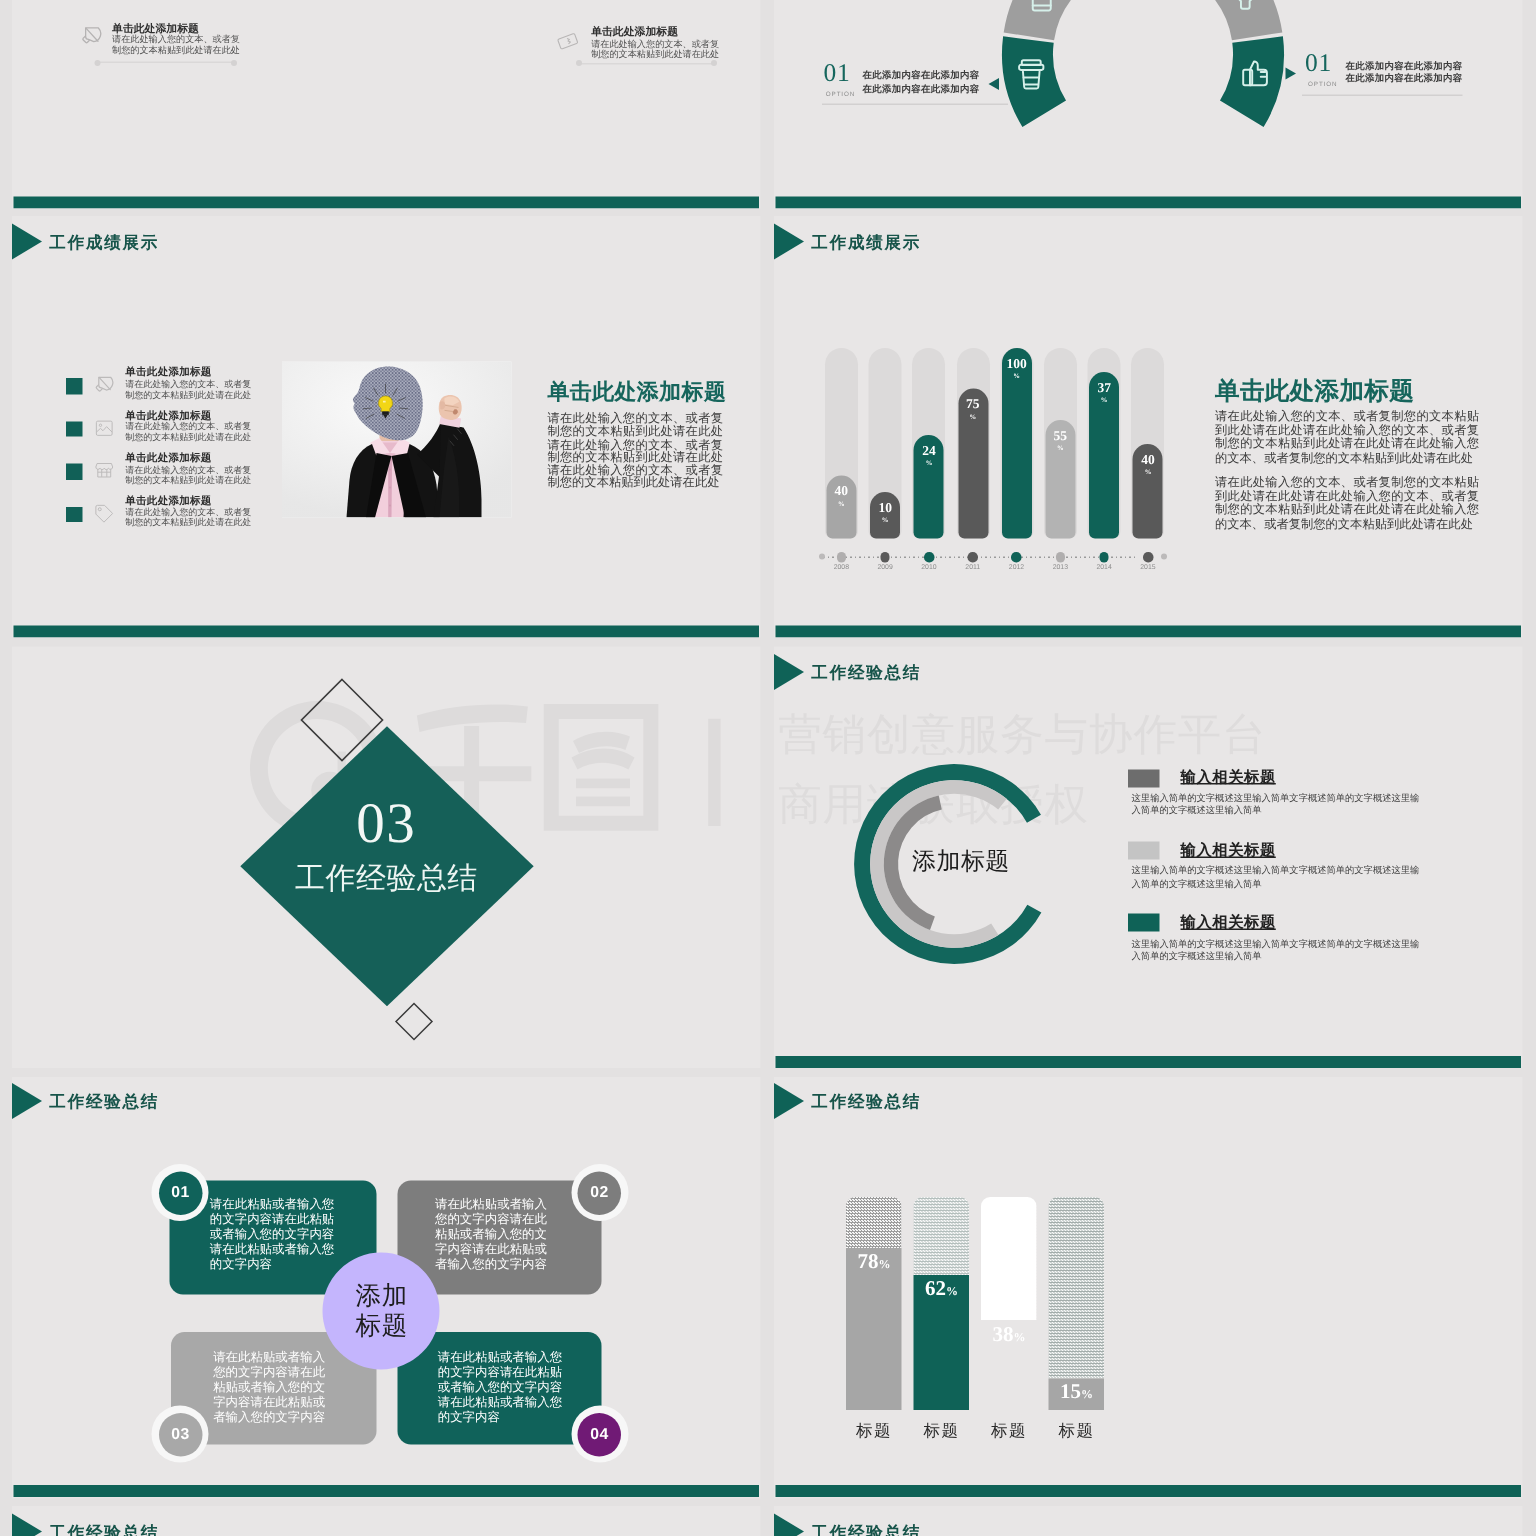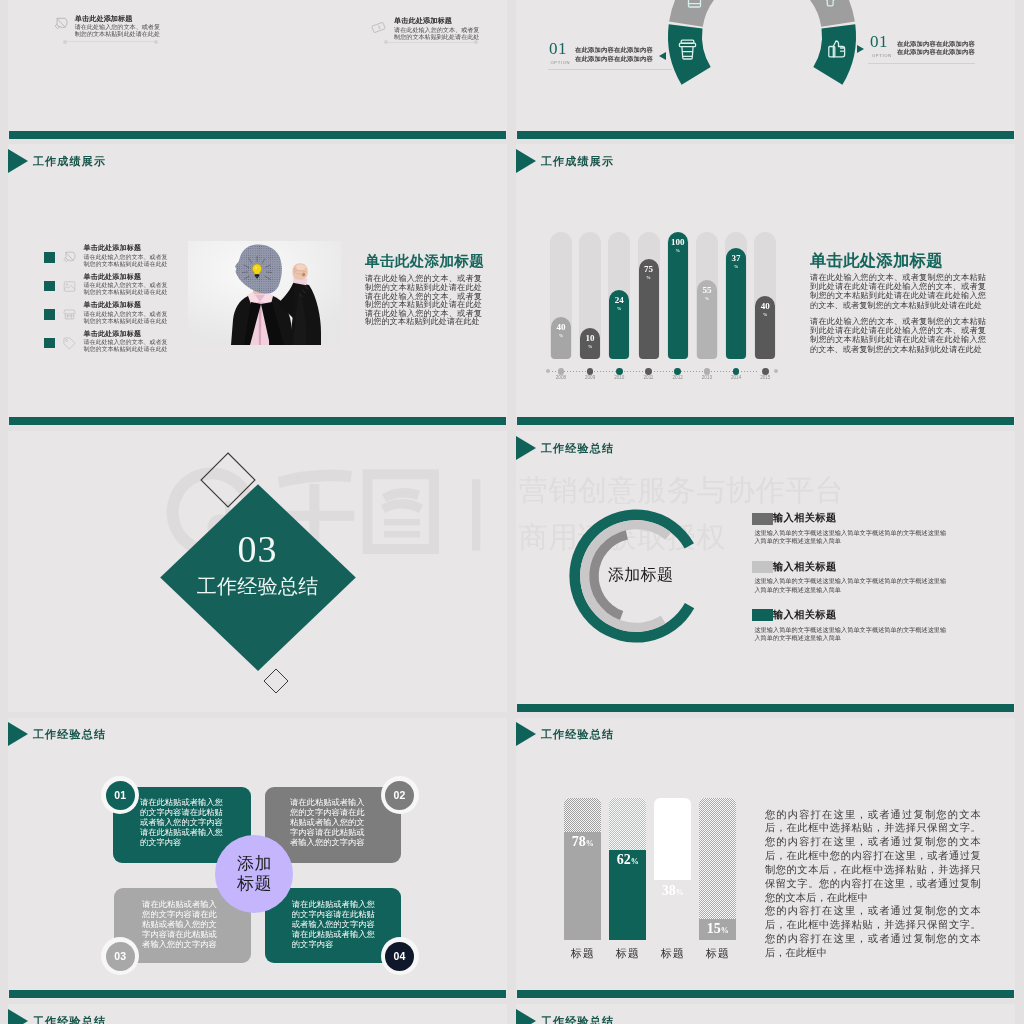--- a/index.html
+++ b/index.html
@@ -110,22 +110,22 @@
   
   .wm6{position:absolute;left:0;top:0;width:499px;height:281px;}
   .wm6l1,.wm6l2{position:absolute;left:2.8px;color:#dedcdc;font-size:29px;line-height:29px;
      font-family:"Liberation Sans",sans-serif;letter-spacing:.6px;white-space:nowrap;}
   .wm6l1{top:44.5px;} .wm6l2{top:92.3px;}
   .s6-ring{position:absolute;left:40px;top:64.5px;}
   .s6-center{position:absolute;left:92px;top:136px;font-size:16px;line-height:16px;
      color:#1c1c1c;letter-spacing:.3px;}
   .s6-item{position:absolute;left:0;width:499px;height:44px;}
   .s6-sw{position:absolute;left:236.4px;top:0;width:20.2px;height:12px;}
-  .s6-t{position:absolute;left:257px;top:-1.5px;font-size:10.2px;font-weight:bold;color:#222;
-     letter-spacing:.4px;white-space:nowrap;}
+  .s6-t{position:absolute;left:271px;top:-1.5px;font-size:10.2px;font-weight:bold;color:#222;
+     letter-spacing:.4px;white-space:nowrap;text-decoration:underline;}
   .s6-b{position:absolute;left:238.4px;top:16.3px;width:196px;font-size:6.2px;color:#3c3c3c;
      line-height:8.2px;}
 
   
   .s7-box{position:absolute;border-radius:9px;}
   .s7-box.b1{left:104.5px;top:69.5px;width:138px;height:76.2px;background:#10625a;}
   .s7-box.b2{left:256.8px;top:69.5px;width:136.5px;height:76.2px;background:#7d7d7d;}
   .s7-box.b3{left:106px;top:170.4px;width:136.5px;height:75.5px;background:#a8a8a8;}
   .s7-box.b4{left:256.8px;top:170.4px;width:136.5px;height:75.5px;background:#10625a;}
   .s7-bt{position:absolute;font-size:8.3px;line-height:10.05px;color:#fff;letter-spacing:0;}
@@ -134,21 +134,21 @@
   .s7-box.b3 .s7-bt{left:28.1px;top:11.8px;width:80px;}
   .s7-box.b4 .s7-bt{left:27px;top:11.8px;width:84px;}
   .s7-circ{position:absolute;width:38px;height:38px;border-radius:50%;background:#f7f7f7;
      display:flex;align-items:center;justify-content:center;}
   .s7-circ span{display:flex;align-items:center;justify-content:center;
      width:29px;height:29px;border-radius:50%;color:#fff;font-size:10.5px;font-weight:bold;
      letter-spacing:.3px;font-family:"Liberation Sans",sans-serif;}
   .s7-circ.c1{left:93.3px;top:58.7px;} .s7-circ.c1 span{background:#10625a;}
   .s7-circ.c2{left:372.6px;top:58.7px;} .s7-circ.c2 span{background:#7d7d7d;}
   .s7-circ.c3{left:93.3px;top:219.6px;} .s7-circ.c3 span{background:#a8a8a8;}
-  .s7-circ.c4{left:372.6px;top:219.6px;} .s7-circ.c4 span{background:#0f172a;}
+  .s7-circ.c4{left:372.6px;top:219.6px;} .s7-circ.c4 span{background:#701a75;}
   .s7-center{position:absolute;left:207.3px;top:117.8px;width:78px;height:78px;
      border-radius:50%;background:#c4b5fd;}
   .s7-cl1,.s7-cl2{position:absolute;left:0;width:78px;text-align:center;font-size:17px;
      line-height:17px;color:#1d1d1d;letter-spacing:.5px;text-indent:.5px;}
   .s7-cl1{top:19.5px;} .s7-cl2{top:39.5px;}
 
   
   .s8-chart{position:absolute;left:0;top:0;width:260px;height:250px;}
   .s8-track{position:absolute;width:37.3px;border-radius:6px 6px 0 0;overflow:hidden;}
   .s8-fill{position:absolute;width:37.3px;}
@@ -604,24 +604,20 @@
         <div class="s8-lbl" style="left:93px;top:134.1px">62<i>%</i></div>
         <div class="s8-cat" style="left:86.65px;top:228px">标题</div>
         <div class="s8-track" style="left:138px;top:80.4px;height:82.1px;background-color:#ffffff;background-image:repeating-conic-gradient(rgba(255,255,255,.92) 0% 25%, transparent 0% 50%);background-size:2px 2px"></div>
         <div class="s8-lbl" style="left:138px;top:165.5px">38<i>%</i></div>
         <div class="s8-cat" style="left:131.65px;top:228px">标题</div>
         <div class="s8-track" style="left:183px;top:80.4px;height:121.29999999999998px;background-color:#a3adab;background-image:repeating-conic-gradient(rgba(255,255,255,.92) 0% 25%, transparent 0% 50%);background-size:2px 2px"></div>
         <div class="s8-fill" style="left:183px;top:201.7px;height:21.30000000000001px;background:#a6a6a6"></div>
         <div class="s8-lbl" style="left:183px;top:203.7px">15<i>%</i></div>
         <div class="s8-cat" style="left:176.65px;top:228px">标题</div>
       </div>
-    <div class="s8-bodywrap">
-      <div class="s8-body">您的内容打在这里，或者通过复制您的文本后，在此框中选择粘贴，并选择只保留文字。您的内容打在这里，或者通过复制您的文本后，在此框中您的内容打在这里，或者通过复制您的文本后，在此框中选择粘贴，并选择只保留文字。您的内容打在这里，或者通过复制您的文本后，在此框中</div>
-      <div class="s8-body2">您的内容打在这里，或者通过复制您的文本后，在此框中选择粘贴，并选择只保留文字。您的内容打在这里，或者通过复制您的文本后，在此框中</div>
-    </div>
     <div class="botbar"></div>
   </div>
 
   <div class="slide col-l r4">
     <div class="hdr" style="top:4.6px;">
       <span class="tri"></span>
       <span class="txt">工作经验总结</span>
     </div>
   </div>
 

